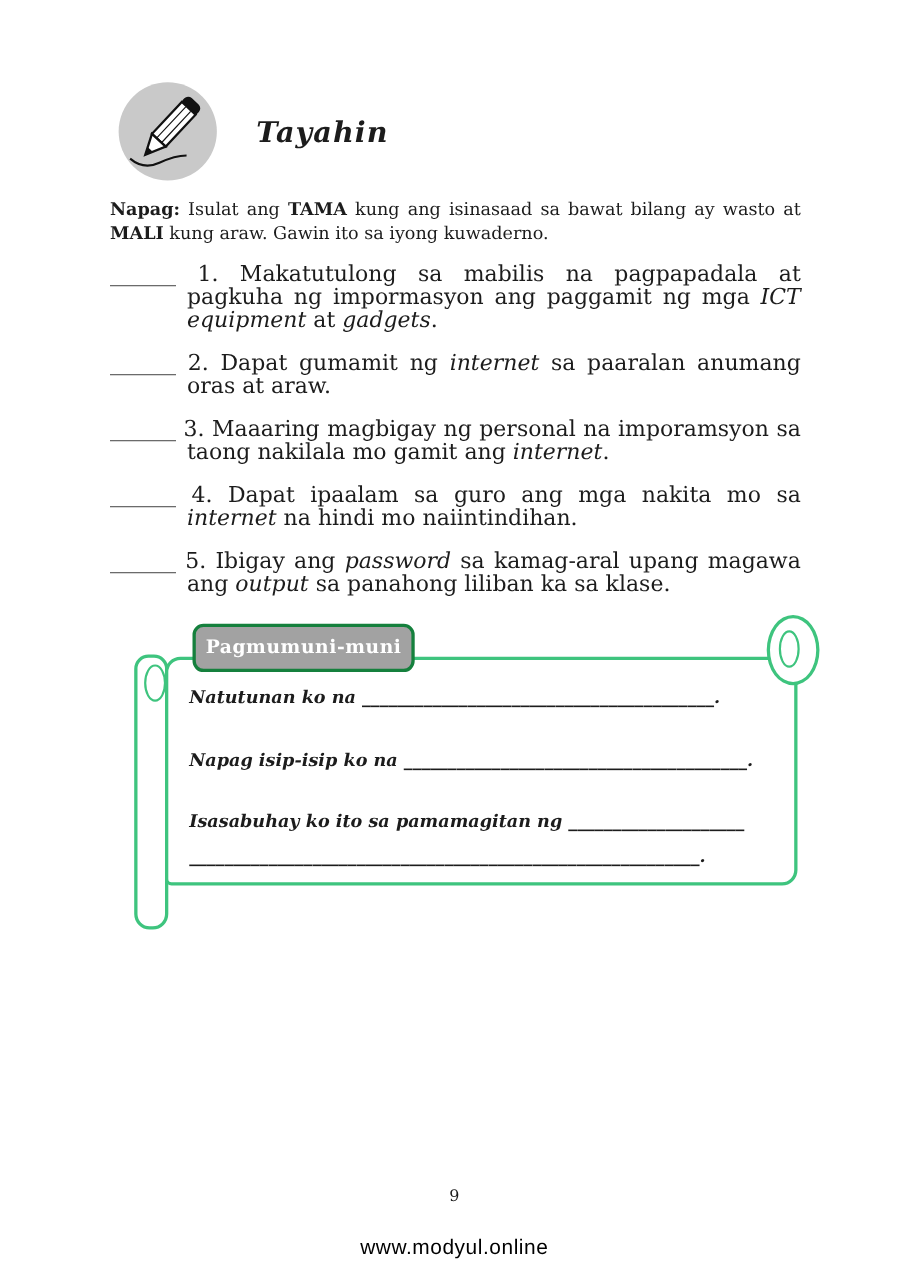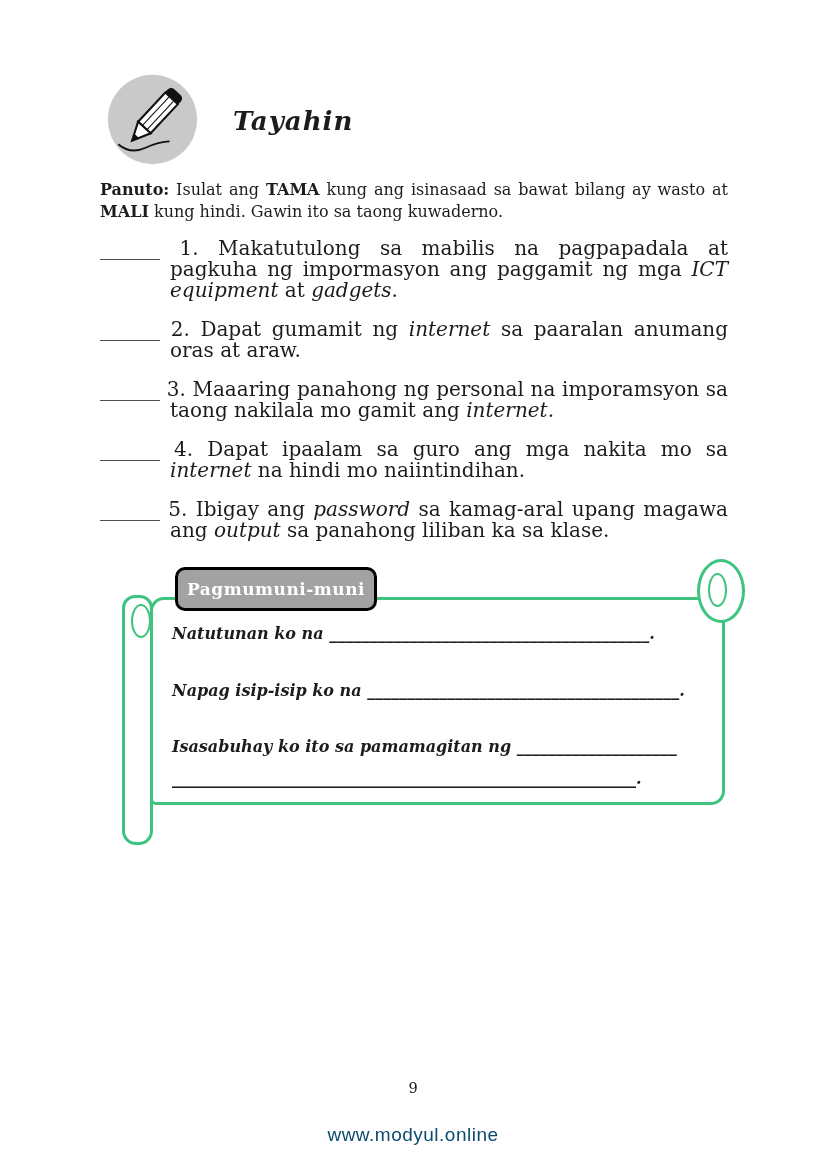--- a/index.html
+++ b/index.html
@@ -28,31 +28,31 @@
          border:3px solid #3ec47e;border-radius:13px 13px 14px 14px;z-index:0;}
   .s-col-curl{position:absolute;left:131px;top:49px;width:16px;height:30px;
          border:2.5px solid #3ec47e;border-radius:50%;z-index:2;}
   .s-body{position:absolute;left:150px;top:42px;width:569px;height:202px;background:#fff;
          border:3px solid #3ec47e;border-radius:14px 10px 14px 6px;z-index:1;}
   .s-curl{position:absolute;left:697px;top:4px;width:42px;height:58px;background:#fff;
          border:3px solid #3ec47e;border-radius:50%;z-index:2;}
   .s-curl-inner{position:absolute;left:708px;top:18px;width:15px;height:30px;
          border:2.5px solid #3ec47e;border-radius:50%;z-index:3;}
   .banner{position:absolute;left:175px;top:12px;width:196px;height:38px;background:#a2a2a2;
-         border:3px solid #000000;border-radius:10px;z-index:4;display:flex;align-items:center;
+         border:3px solid #15803d;border-radius:10px;z-index:4;display:flex;align-items:center;
          justify-content:center;color:#ffffff;font-weight:bold;font-size:17px;letter-spacing:0.5px;}
   .s-line{position:absolute;left:172px;width:540px;z-index:3;font-size:16px;
           font-weight:bold;font-style:italic;white-space:nowrap;}
   .s-line .blank{font-weight:bold;}
   .sl1{top:69px;} .sl2{top:126px;} .sl3{top:182px;} .sl4{top:214px;}
 
   
   .footer-num{position:absolute;left:0;top:1080px;width:826px;text-align:center;font-size:14.5px;}
   .watermark{position:absolute;left:0;top:1124px;width:826px;text-align:center;
-             font-family:"Liberation Sans",sans-serif;font-size:19px;color:#0c4a6e;letter-spacing:0.5px;}
+             font-family:"Liberation Sans",sans-serif;font-size:19px;color:#000000;letter-spacing:0.5px;}
 </style>
 </head>
 <body>
 
 <div class="page">
 
   <div class="header-icon">
     <svg viewBox="0 0 100 100" width="95" height="95">
       <circle cx="50" cy="50" r="47" fill="#c9c9c9"></circle>
       <g transform="rotate(43 50 50)">
@@ -61,28 +61,28 @@
         <line x1="46.5" y1="21" x2="46.5" y2="62" stroke="#111" stroke-width="1.1"></line>
         <line x1="53" y1="21" x2="53" y2="62" stroke="#111" stroke-width="1.1"></line>
         <path d="M40.5 62 L58.5 62 L49.5 81 Z" fill="#fff" stroke="#111" stroke-width="2.2"></path>
         <path d="M46 74 L53.5 74 L49.5 81.5 Z" fill="#111"></path>
       </g>
       <path d="M14 76 q 13 11 28 4 t 26 -7" fill="none" stroke="#111" stroke-width="2"></path>
     </svg>
   </div>
   <div class="page-title">Tayahin</div>
 
-  <div class="instructions"><span class="bold">Panuto:</span><span> Isulat ang </span><span class="bu">TAMA</span><span> kung ang isinasaad sa bawat bilang ay wasto at </span><span class="bu">MALI</span><span> kung hindi. Gawin ito sa taong kuwaderno.</span></div>
+  <div class="instructions"><span class="bold">Napag:</span><span> Isulat ang </span><span class="bu">TAMA</span><span> kung ang isinasaad sa bawat bilang ay wasto at </span><span class="bu">MALI</span><span> kung araw. Gawin ito sa iyong kuwaderno.</span></div>
 
   <div class="quiz">
     <div class="item"><span class="blank">______</span><span> 1. </span><span>Makatutulong sa mabilis na pagpapadala at pagkuha ng impormasyon ang paggamit ng mga </span><i>ICT equipment</i><span> at </span><i>gadgets</i><span>.</span></div>
 
     <div class="item"><span class="blank">______</span><span> 2. </span><span>Dapat gumamit ng </span><i>internet</i><span> sa paaralan anumang oras at araw.</span></div>
 
-    <div class="item"><span class="blank">______</span><span> 3. </span><span>Maaaring panahong ng personal na imporamsyon sa taong nakilala mo gamit ang </span><i>internet</i><span>.</span></div>
+    <div class="item"><span class="blank">______</span><span> 3. </span><span>Maaaring magbigay ng personal na imporamsyon sa taong nakilala mo gamit ang </span><i>internet</i><span>.</span></div>
 
     <div class="item"><span class="blank">______</span><span> 4. </span><span>Dapat ipaalam sa guro ang mga nakita mo sa </span><i>internet</i><span> na hindi mo naiintindihan.</span></div>
 
     <div class="item"><span class="blank">______</span><span> 5. </span><span>Ibigay ang </span><i>password</i><span> sa kamag-aral upang magawa ang </span><i>output</i><span> sa panahong liliban ka sa klase.</span></div>
   </div>
 
   <div class="scroll">
     <div class="s-col"></div>
     <div class="s-col-curl"></div>
     <div class="s-body"></div>

